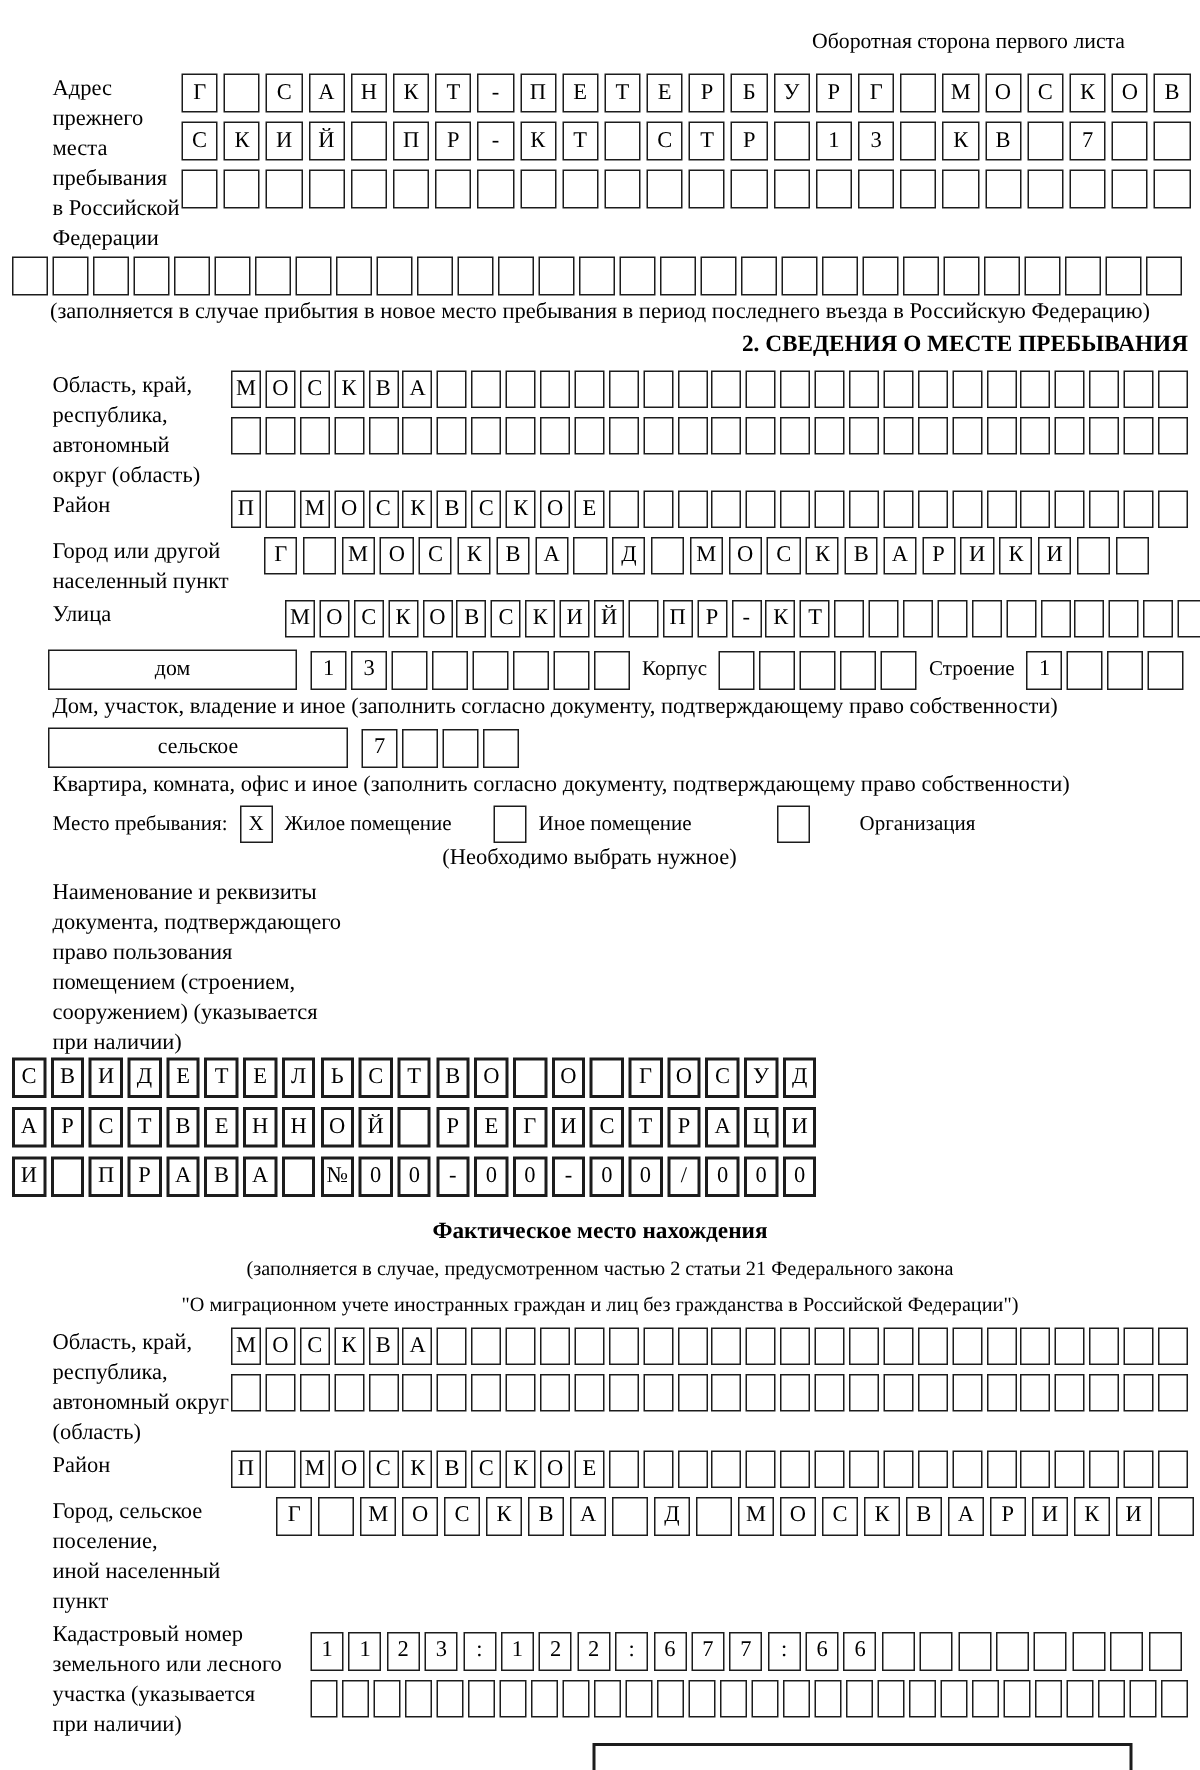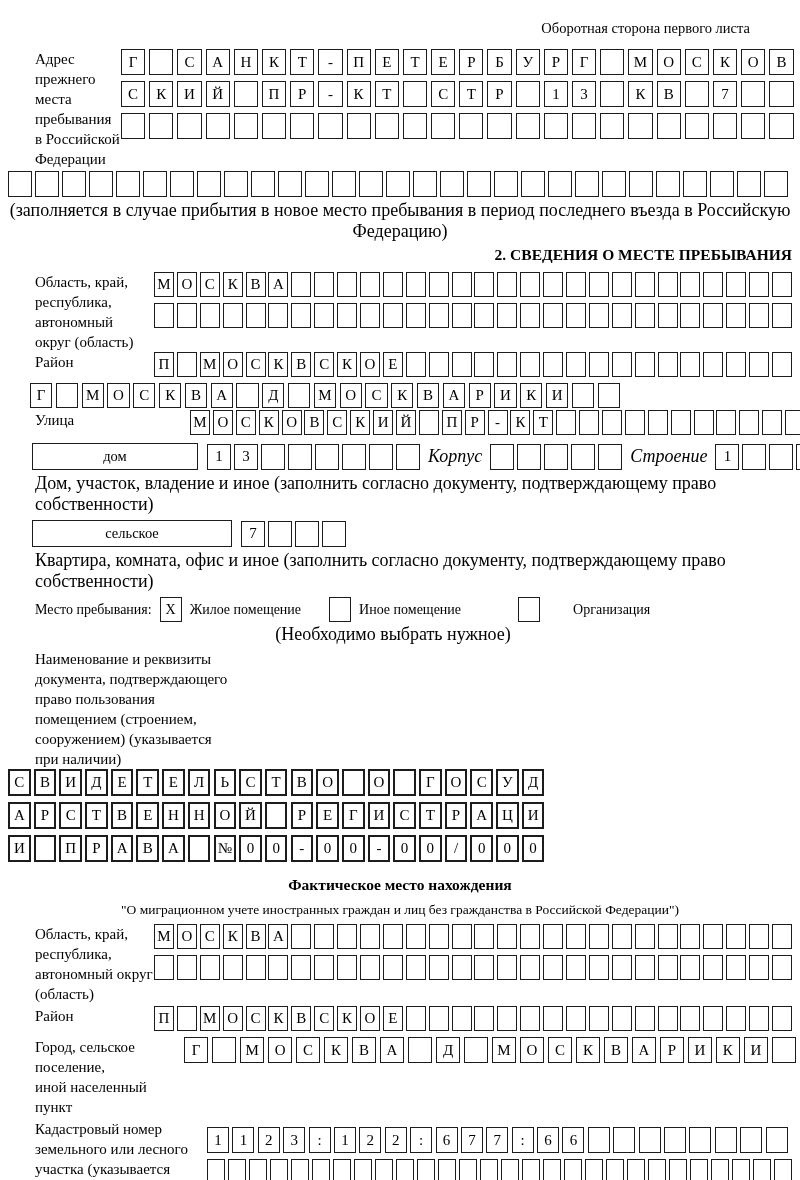--- a/index.html
+++ b/index.html
@@ -3,21 +3,21 @@
 <meta charset="utf-8">
 <style>
   html,body{margin:0;padding:0;background:#fff;}
   body{width:800px;height:1180px;overflow:hidden;color:#000;
        font-family:"Liberation Serif","DejaVu Serif",serif;}
   .page{box-sizing:border-box;width:800px;height:1180px;padding:20px 8px 12px 8px;}
 
   .hdr-note{text-align:right;padding-right:42px;font-size:14.5px;margin-bottom:12px;}
 
   .flab{white-space:pre-line;font-size:15px;line-height:20px;box-sizing:border-box;flex:none;}
-  .cap{font-size:18px;}
+  .cap{font-size:15px;}
   .center{text-align:center;}
 
   .boxes{display:flex;flex:none;}
   .box{box-sizing:border-box;border:1.6px solid #1c1c1c;background:#fff;
        display:flex;align-items:center;justify-content:center;
        font-size:15px;line-height:1;flex:none;}
   
   .ga{gap:4px;}   .ga  .box{width:24.2px;height:26px;}
   .ga4{gap:3px;}  .ga4 .box{width:24px;height:26px;}
   .gs{gap:2.9px;} .gs  .box{width:20px;height:25px;}
@@ -47,21 +47,21 @@
   .w242{width:242px !important;}
   .w199{width:199px !important;}
   .mt8{margin-top:8px;}
 
   
   .hrow{display:flex;align-items:center;margin-left:24px;margin-bottom:3px;}
   .wbox{box-sizing:border-box;border:1.6px solid #1c1c1c;height:27px;
         display:flex;align-items:center;justify-content:center;font-size:14.5px;flex:none;}
   .wbox.dom{width:166px;margin-right:9px;}
   .wbox.kv{width:200px;margin-right:9px;}
-  .hlab{font-size:18px;margin:0 8px;font-style:italic;}
+  .hlab{font-size:14px;margin:0 8px;}
   .capL{padding-left:27px;margin-bottom:5px;}
 
   
   .stay{display:flex;align-items:center;padding-left:27px;margin-bottom:2px;font-size:14px;}
   .cbox{box-sizing:border-box;width:22px;height:25px;border:1.6px solid #1c1c1c;
         display:flex;align-items:center;justify-content:center;font-size:14px;flex:none;}
   .capC{margin-bottom:4px;width:770px;}
 
   .notes{font-size:13.5px;line-height:1.5;text-align:center;margin-bottom:4px;}
 
@@ -294,20 +294,22 @@
         <span class="box"></span>
         <span class="box"></span>
         <span class="box"></span>
         <span class="box"></span>
         <span class="box"></span>
         <span class="box"></span>
       </div>
   </div>
 
   <div class="frow mb2">
+    <div class="flab">Город или другой
+населенный пункт</div>
     <div class="boxes gc1 indent22">
         <span class="box">Г</span>
         <span class="box"></span>
         <span class="box">М</span>
         <span class="box">О</span>
         <span class="box">С</span>
         <span class="box">К</span>
         <span class="box">В</span>
         <span class="box">А</span>
         <span class="box"></span>
@@ -488,20 +490,21 @@
           <span class="box">0</span>
           <span class="box">/</span>
           <span class="box">0</span>
           <span class="box">0</span>
           <span class="box">0</span>
         </div>
     </div>
   </div>
 
   <div class="h-fact">Фактическое место нахождения</div>
+  <div class="notes">(заполняется в случае, предусмотренном частью 2 статьи 21 Федерального закона</div>
   <div class="notes">"О миграционном учете иностранных граждан и лиц без гражданства в Российской Федерации")</div>
 
   <div class="frow mb2">
     <div class="flab">Область, край,
 республика,
 автономный округ
 (область)</div>
     <div class="rows">
       <div class="boxes gs">
           <span class="box">М</span>

